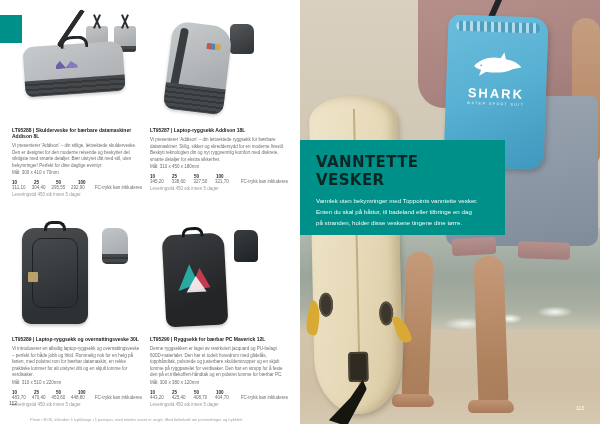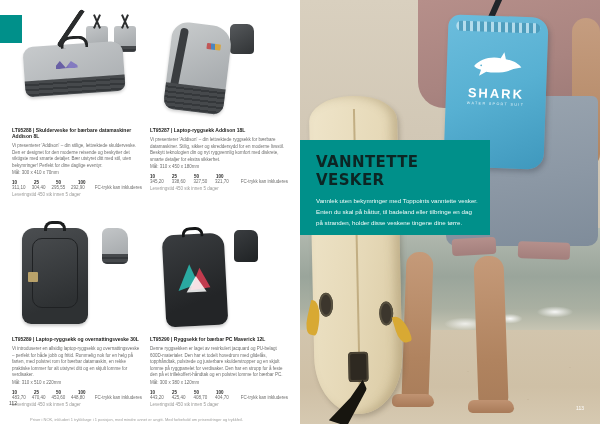--- a/index.html
+++ b/index.html
@@ -142,21 +142,21 @@
     box-shadow:2px 3px 5px rgba(60,70,80,.35); }
   .bag-gather { position:absolute; left:8px; top:6px; width:84px; height:10px;
     background:repeating-linear-gradient(90deg, rgba(255,255,255,.5) 0 3px, rgba(40,110,140,.35) 3px 7px);
     border-radius:6px; }
   .shark-logo { position:absolute; left:50%; top:34px; transform:translateX(-50%); width:56px; height:30px; }
   .bag-brand { position:absolute; left:0; top:70px; width:100%; text-align:center;
     color:#fff; font-weight:bold; font-size:13px; letter-spacing:2px; }
   .bag-tagline { position:absolute; left:0; top:86px; width:100%; text-align:center;
     color:#eaf6fb; font-size:3.6px; letter-spacing:1.4px; }
   
-  .overlay-box { position:absolute; left:0; top:140px; width:190px; height:95px;
+  .overlay-box { position:absolute; left:0; top:140px; width:205px; height:95px;
     background:#00908A; padding:13px 14px 0 16px; }
   .overlay-title { font-size:15px; font-weight:800; letter-spacing:.4px; color:#0c2624;
     font-family:"DejaVu Sans", sans-serif; margin-bottom:7px; }
   .overlay-body { font-size:6.2px; color:#f2fbfa; line-height:1.75; width:162px; }
   .page-num-right { position:absolute; right:16px; top:405px; font-size:5px; color:#ffffff; }
 </style>
 </head>
 <body>
 
 <div class="stage">

